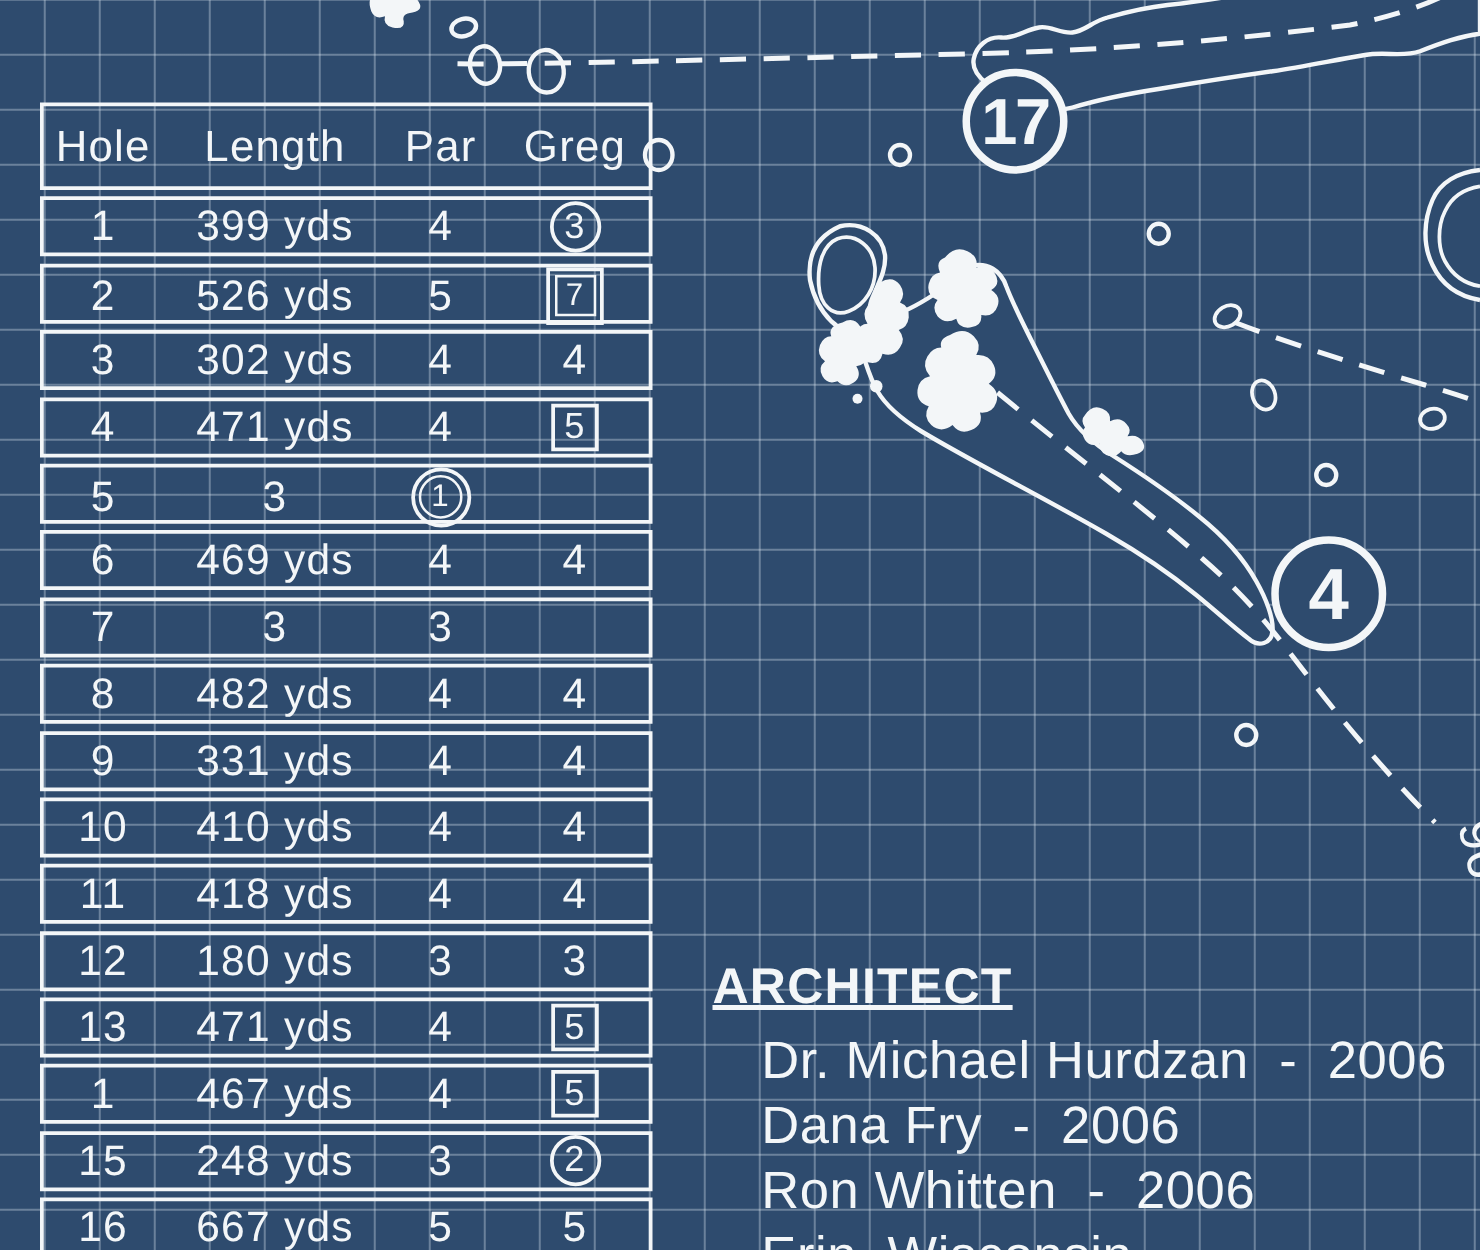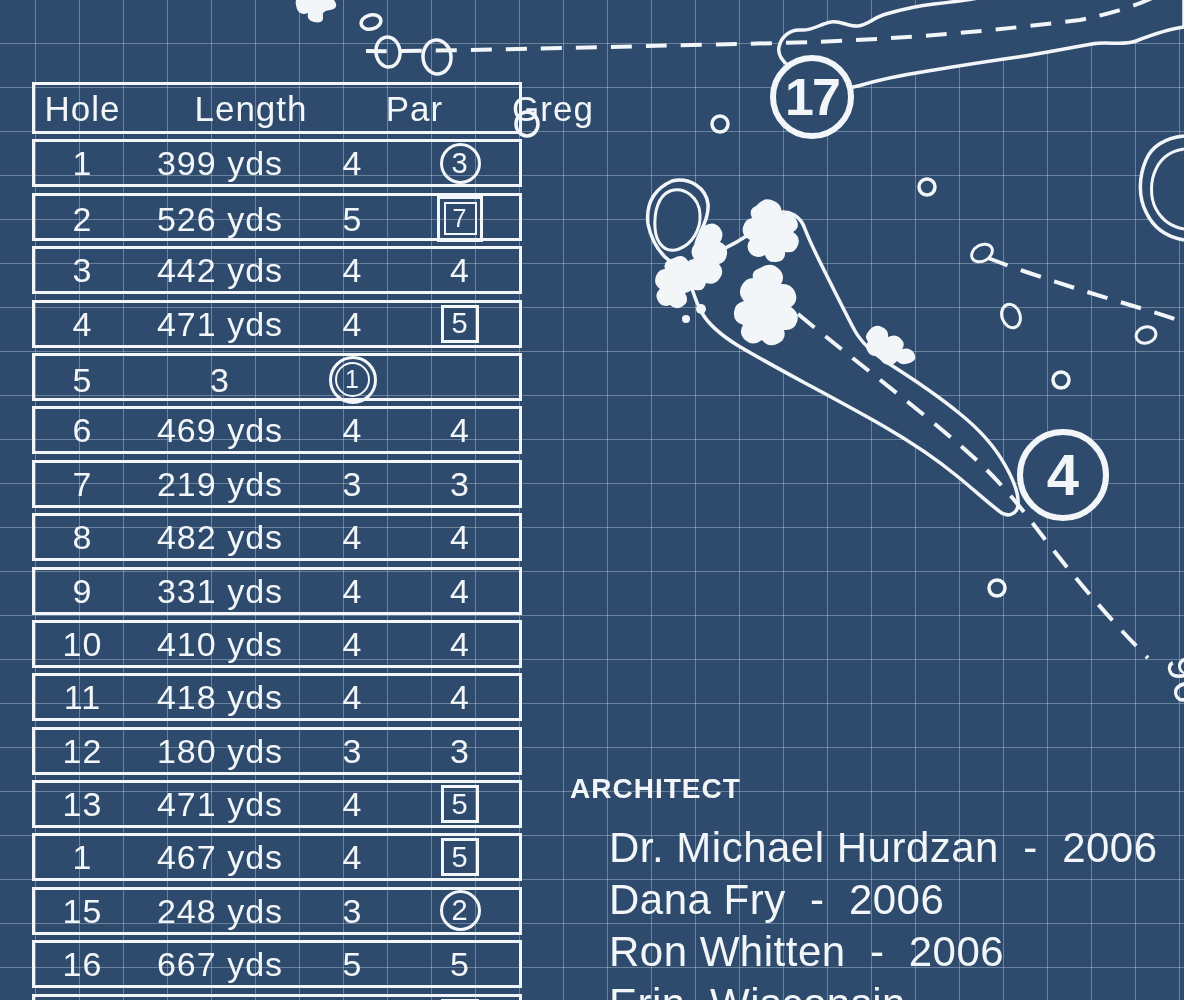--- a/index.html
+++ b/index.html
@@ -22,41 +22,41 @@
   .scorecard{position:absolute;left:32px;top:82px;width:490px;z-index:2;}
   .trow{
     box-sizing:border-box;
     width:490px;height:48px;
     border:3px solid #f3f6f8;
     margin-bottom:5.4px;
     display:grid;
     grid-template-columns:95px 180px 85px 130px;
     align-items:center;
   }
-  .trow.thead{height:52px;gap:31px;}
+  .trow.thead{height:70px;}
   .cell{
     text-align:center;
     font-size:34px;
     letter-spacing:1px;
     line-height:1;
     white-space:nowrap;
   }
   .thead .cell{font-size:35px;}
   .greg-cell{display:flex;align-items:center;justify-content:center;}
   .mk{display:flex;align-items:center;justify-content:center;box-sizing:border-box;}
   .mk-c1{width:41px;height:41px;border:3px solid #f3f6f8;border-radius:50%;font-size:29px;}
   .mk-s1{width:38px;height:38px;border:3px solid #f3f6f8;font-size:29px;}
   .mk-c2{width:48px;height:48px;border:3px solid #f3f6f8;border-radius:50%;}
   .mk-c2 .in{width:35px;height:35px;border:2.5px solid #f3f6f8;border-radius:50%;display:flex;align-items:center;justify-content:center;font-size:25px;box-sizing:border-box;}
   .mk-s2{width:46px;height:46px;border:3px solid #f3f6f8;}
   .mk-s2 .in{width:33px;height:33px;border:2.5px solid #f3f6f8;display:flex;align-items:center;justify-content:center;font-size:25px;box-sizing:border-box;}
 
   
   .arch{position:absolute;left:570px;top:766px;z-index:2;}
-  .arch-h{font-size:28px;font-weight:bold;letter-spacing:1px;line-height:46px;margin-bottom:10px;}
+  .arch-h{font-size:40px;font-weight:bold;letter-spacing:1px;line-height:46px;margin-bottom:10px;text-decoration:underline;}
   .arch-line{font-size:42px;line-height:52px;letter-spacing:0.5px;white-space:pre;margin-left:39px;}
 </style>
 </head>
 <body>
 
 <div class="stage">
 
   <svg class="map" width="1184" height="1000" viewBox="0 0 1184 1000">
     <g fill="none" stroke="#f3f6f8" stroke-width="3.5">
 
@@ -142,21 +142,21 @@
           <span class="cell">526 yds</span>
           <span class="cell">5</span>
           <span class="cell greg-cell">
             <span class="mk mk-s2">
               <span class="in">7</span>
             </span>
           </span>
         </div>
         <div class="trow">
           <span class="cell">3</span>
-          <span class="cell">442 yds</span>
+          <span class="cell">302 yds</span>
           <span class="cell">4</span>
           <span class="cell greg-cell">4</span>
         </div>
         <div class="trow">
           <span class="cell">4</span>
           <span class="cell">471 yds</span>
           <span class="cell">4</span>
           <span class="cell greg-cell">
             <span class="mk mk-s1">5</span>
           </span>
@@ -171,21 +171,20 @@
           </span>
         </div>
         <div class="trow">
           <span class="cell">6</span>
           <span class="cell">469 yds</span>
           <span class="cell">4</span>
           <span class="cell greg-cell">4</span>
         </div>
         <div class="trow">
           <span class="cell">7</span>
-          <span class="cell">219 yds</span>
           <span class="cell">3</span>
           <span class="cell greg-cell">3</span>
         </div>
         <div class="trow">
           <span class="cell">8</span>
           <span class="cell">482 yds</span>
           <span class="cell">4</span>
           <span class="cell greg-cell">4</span>
         </div>
         <div class="trow">

